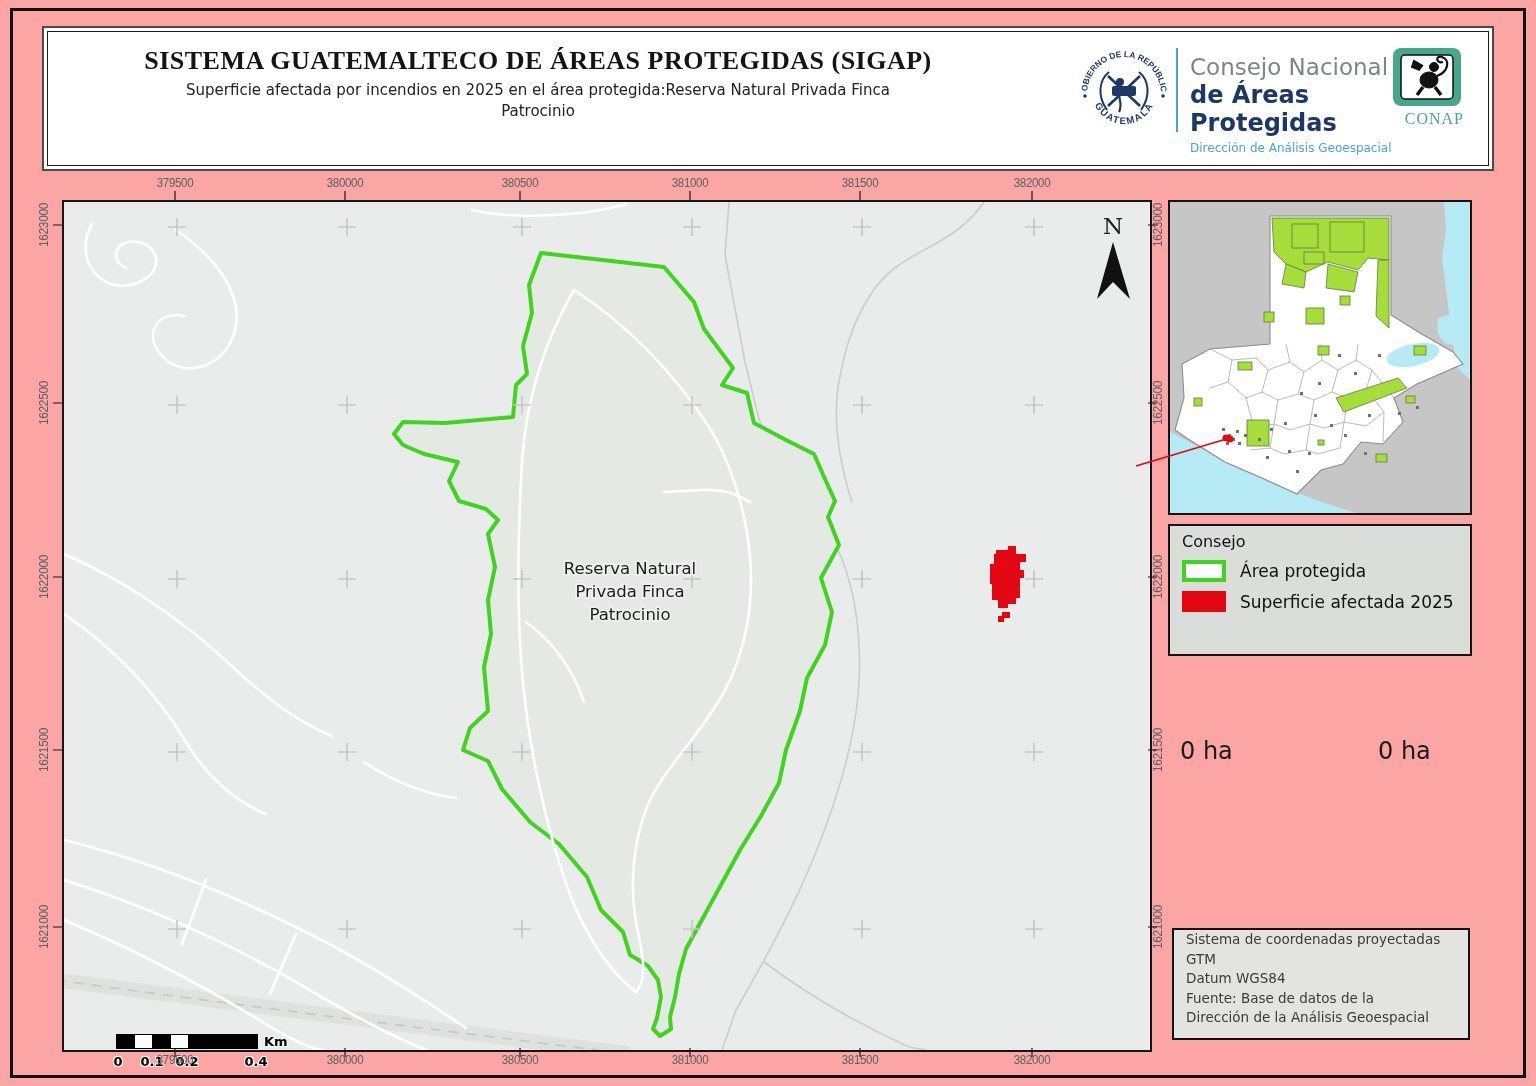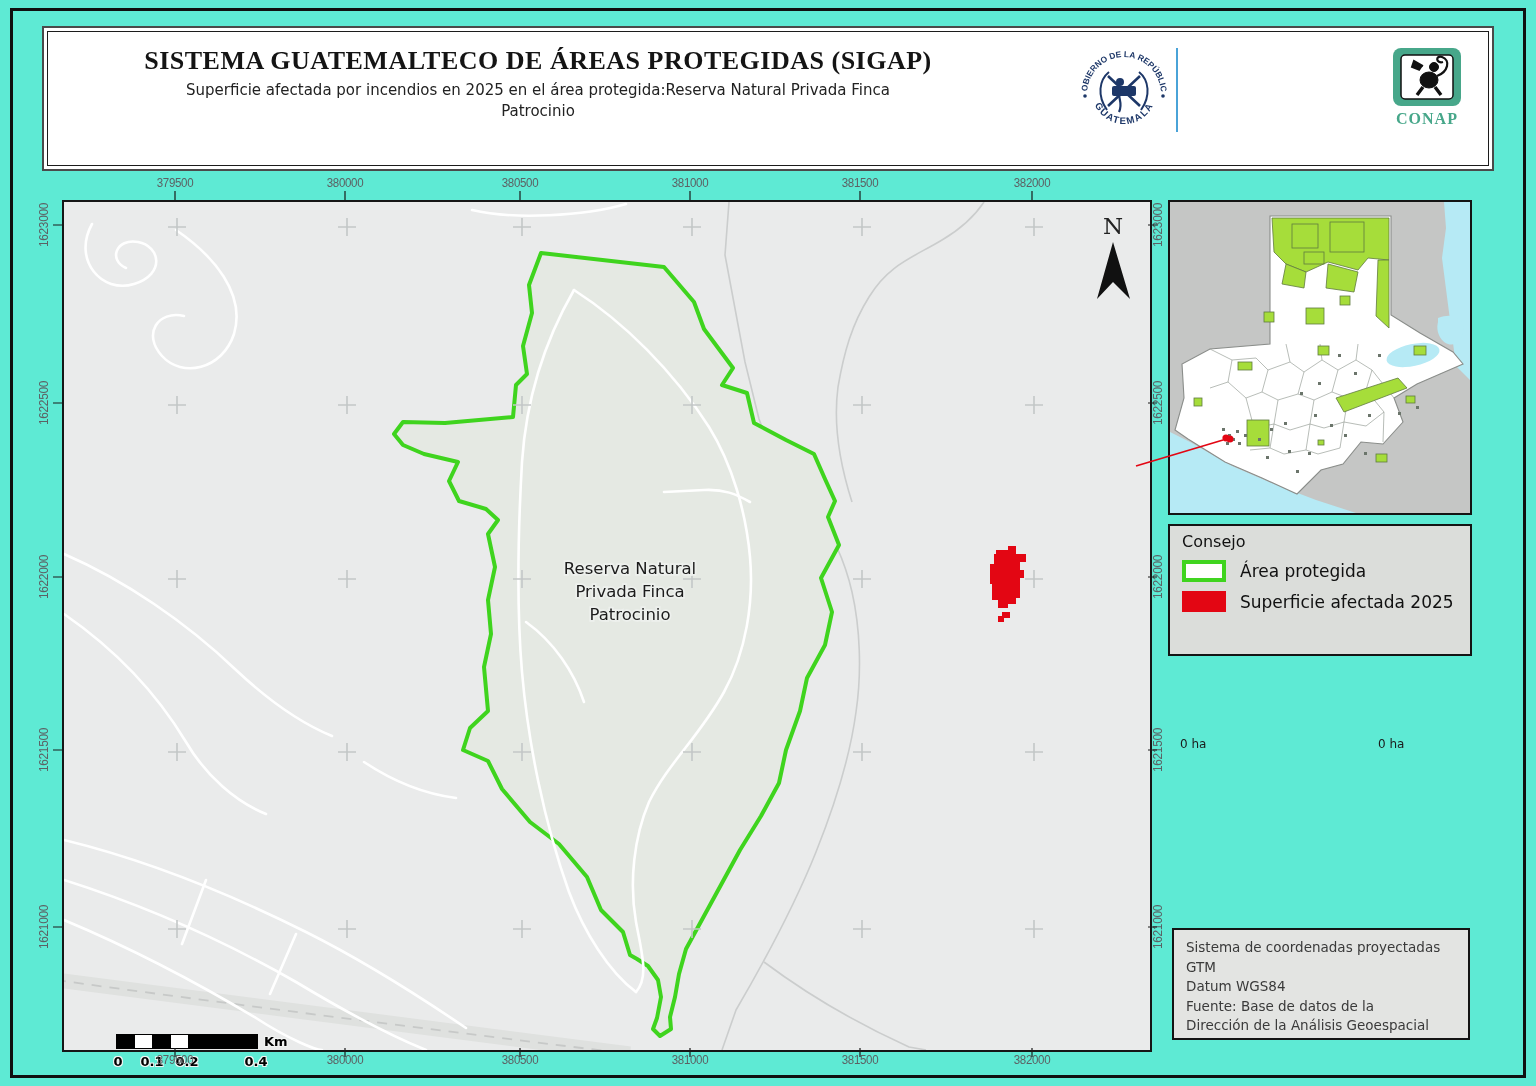--- a/index.html
+++ b/index.html
@@ -1,33 +1,33 @@
 <!DOCTYPE html>
 <html style="--green: #3fd41e; --red: #e30613; --inset_green: #a6dd3a; --water: #b6eaf5; --navy: #1d3768; --lightblue: #4aa3d8; --gray_org: #808487; --conap_green: #47a78a; --map_bg: #eaebeb; --reserve_fill: #e5e9e3;"><head>
 <meta charset="utf-8">
 <style>
   html,body{margin:0;padding:0;background:#fff;}
-  .page{position:relative;width:1536px;height:1086px;background:#5eead4;overflow:hidden;
+  .page{position:relative;width:1536px;height:1086px;background:#fca5a5;overflow:hidden;
         font-family:"DejaVu Sans","Liberation Sans",sans-serif;}
   .page-border{position:absolute;left:10px;top:8px;right:10px;bottom:8px;border:3px solid #101010;}
 
   
   .header-box{position:absolute;left:42px;top:26px;width:1448px;height:141px;border:2px solid #4a4a4a;background:#fff;}
   .header-inner{position:absolute;left:3px;top:3px;right:3px;bottom:3px;border:1px solid #1c1c1c;}
   .header-text{position:absolute;left:10px;top:14px;width:960px;text-align:center;}
   .map-title{font-family:"Liberation Serif","DejaVu Serif",serif;font-weight:bold;font-size:26px;color:#141414;letter-spacing:.5px;}
   .map-subtitle{margin:4px auto 0;width:740px;font-size:15px;color:#222;line-height:21px;}
   .seal{position:absolute;left:1028px;top:12px;}
   .logo-sep{position:absolute;left:1128px;top:16px;width:2px;height:84px;background:var(--lightblue);}
   .org{position:absolute;left:1142px;top:22px;width:230px;}
   .org-l1{font-size:23px;color:var(--gray_org);}
   .org-l2{font-size:24px;font-weight:bold;color:var(--navy);margin-top:1px;}
   .org-l3{font-size:12px;color:var(--lightblue);margin-top:4px;}
   .conap{position:absolute;left:1342px;top:14px;width:74px;text-align:center;}
-  .conap-label{font-family:"Liberation Serif","DejaVu Serif",serif;font-weight:bold;font-size:16px;color:var(--conap_green);letter-spacing:1px;margin-top:-2px;}
+  .conap-label{font-family:"Liberation Serif","DejaVu Serif",serif;font-weight:normal;font-size:16px;color:var(--conap_green);letter-spacing:1px;margin-top:-2px;text-align:right;}
 
   
   .map-frame{position:absolute;left:62px;top:200px;width:1086px;height:848px;border:2px solid #161616;background:var(--map_bg);}
   .map-frame svg.mainmap{display:block;width:100%;height:100%;}
 
   
   .scalebar{position:absolute;left:52px;top:832px;width:220px;}
   .sb-bar{display:flex;height:13px;border:1px solid #000;width:140px;}
   .sb-seg{height:100%;border-right:1px solid #000;}
   .sb-seg:last-child{border-right:none;}
@@ -50,23 +50,23 @@
   .legend-title{font-size:16px;color:#111;}
   .legend-row{display:flex;align-items:center;margin-top:9px;}
   .sw-ap{width:36px;height:14px;background:#fdfefd;border:4px solid var(--green);}
   .sw-fire{width:44px;height:21px;background:var(--red);}
   .legend-label{font-size:17px;color:#111;margin-left:14px;}
 
   .stats{position:absolute;left:1180px;top:731px;width:286px;color:#0d0d0d;}
   .stats-head{display:flex;font-weight:bold;font-size:23px;border-bottom:2px solid #bcbcbc;padding-bottom:3px;}
   .stats-head .c1,.stats-vals .c1{flex:1;}
   .stats-head .c2,.stats-vals .c2{width:88px;}
-  .stats-vals{display:flex;font-size:12px;margin-top:6px;color:#1b1b1b;}
-
-  .credits{position:absolute;left:1172px;top:928px;width:298px;height:112px;border:2px solid #141414;background:#e3e4e2;box-sizing:border-box;padding:8px 12px;}
+  .stats-vals{display:flex;font-size:24px;margin-top:6px;color:#1b1b1b;}
+
+  .credits{position:absolute;left:1172px;top:928px;width:298px;height:112px;border:2px solid #141414;background:#e3e4e2;box-sizing:border-box;padding:0 12px;}
   .credits div{font-size:13.5px;color:#3a3a3a;line-height:19.5px;}
 
   .overlay{position:absolute;left:0;top:0;pointer-events:none;z-index:60;}
 
   
   .road-w{fill:none;stroke:#ffffff;stroke-width:2.6;stroke-linejoin:round;stroke-linecap:round;}
   .road-g{fill:none;stroke:#cbcdcd;stroke-width:1.6;stroke-linejoin:round;}
   .band{fill:none;stroke:#dfe1df;stroke-width:15;}
   .band-dash{fill:none;stroke:#c7c9c8;stroke-width:1.8;stroke-dasharray:10 8;}
   .crosses{fill:none;stroke:#c3c7c7;stroke-width:1.6;}
@@ -114,20 +114,25 @@
           <path class="seal-draw" stroke-width="2" d="M65,66 C75,52 73,36 63,28"></path>
           <path class="seal-draw" stroke-width="2.6" d="M32,62 L64,32 M32,32 L64,62"></path>
           <rect x="36" y="42" width="24" height="10" fill="var(--navy)" rx="2"></rect>
           <circle cx="44" cy="38" r="4" fill="var(--navy)"></circle>
           <path class="seal-draw" stroke-width="2.2" d="M44,42 C40,54 48,58 43,68"></path>
         </g>
       </svg>
 
       <div class="logo-sep"></div>
 
+      <div class="org">
+        <div class="org-l1">Consejo Nacional</div>
+        <div class="org-l2">de Áreas Protegidas</div>
+        <div class="org-l3">Dirección de Análisis Geoespacial</div>
+      </div>
 
       <div class="conap">
         <svg width="74" height="62" viewBox="0 0 74 62">
           <rect x="3" y="2" width="68" height="58" rx="8" fill="var(--conap_green)"></rect>
           <rect x="11" y="9" width="52" height="44" rx="4" fill="#fff" stroke="#111" stroke-width="1.5"></rect>
           <g fill="#111" stroke="#111">
             <circle cx="44" cy="21" r="4.5"></circle>
             <ellipse cx="39" cy="34" rx="9" ry="8"></ellipse>
             <path d="M33,20 L24,15 L22,21 L30,24" stroke-width="2" fill="#111"></path>
             <path d="M47,30 C58,26 61,14 52,11 C45,9 46,18 53,16" fill="none" stroke-width="2.2"></path>

